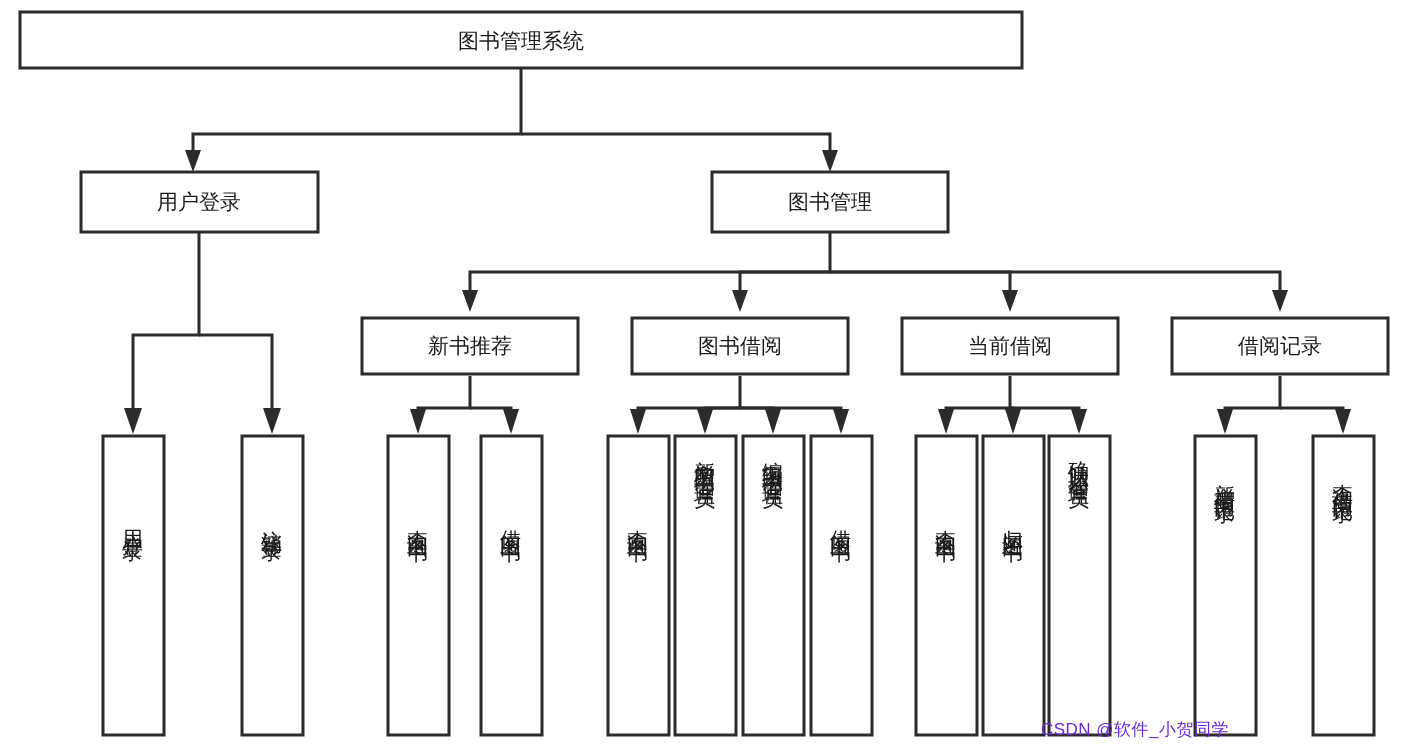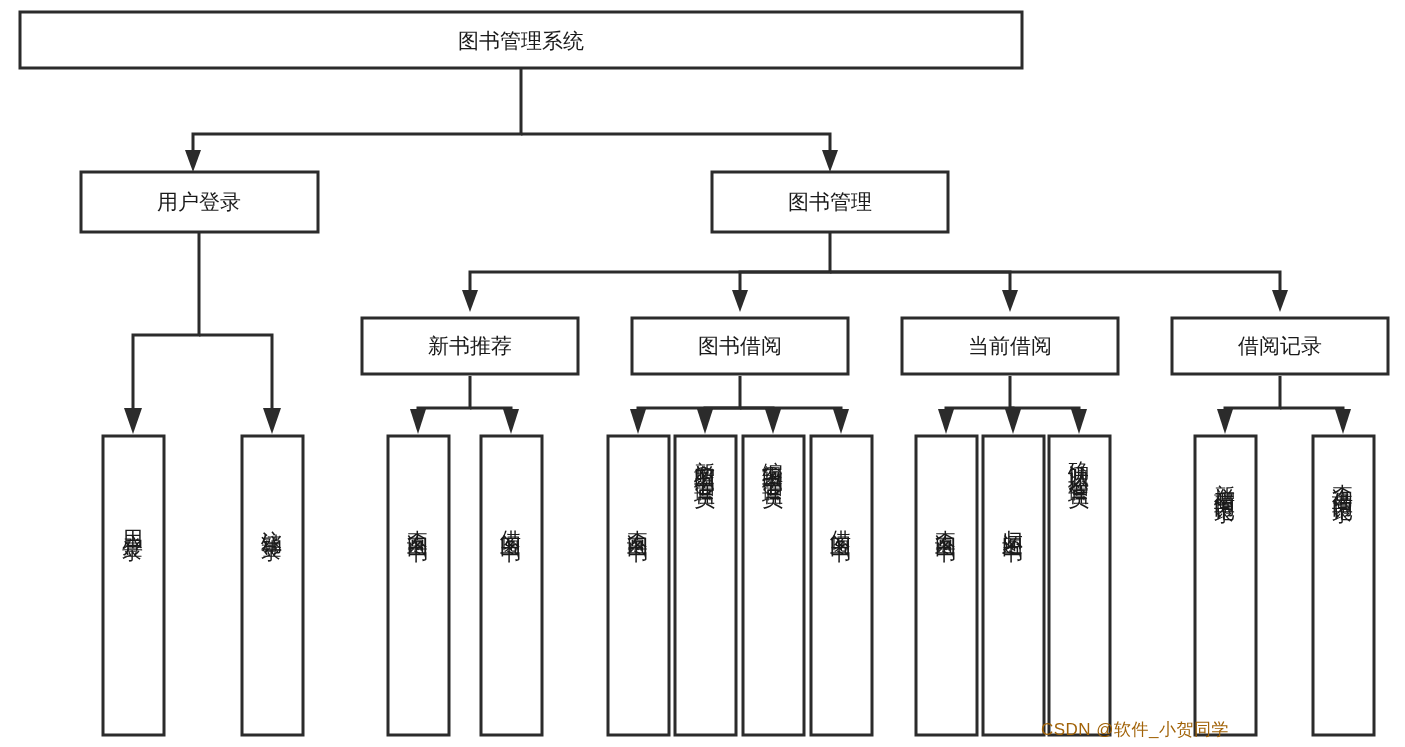--- a/index.html
+++ b/index.html
@@ -57,21 +57,21 @@
     text-orientation: upright;
     glyph-orientation-vertical: 0;
     letter-spacing: 4px;
   }
   .watermark {
     position: absolute;
     right: 8px;
     bottom: 6px;
     font-family: "Liberation Sans", "DejaVu Sans", sans-serif;
     font-size: 17px;
-    color: #a16207;
+    color: #6d28d9;
     white-space: nowrap;
     letter-spacing: 0.5px;
     pointer-events: none;
   }
 </style>
 </head>
 <body>
 
 <div id="diagram-root">
 

